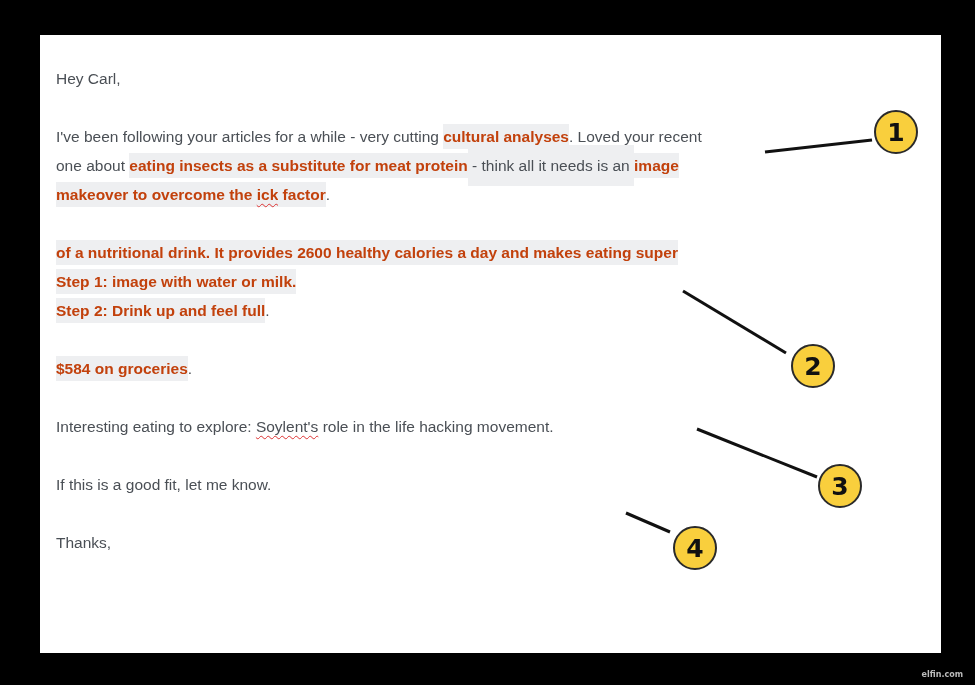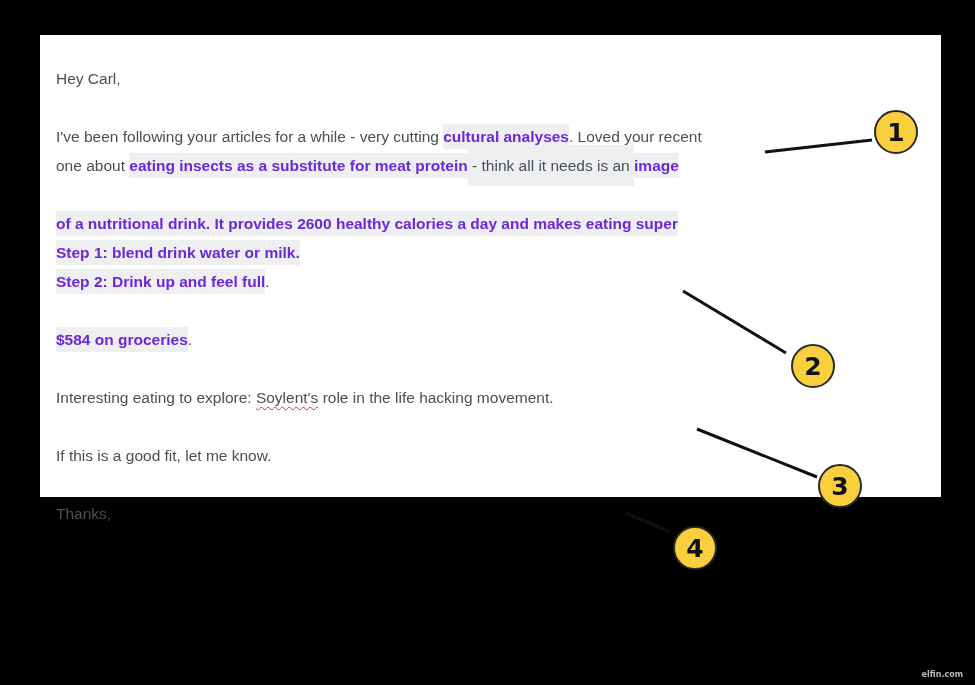--- a/index.html
+++ b/index.html
@@ -1,30 +1,30 @@
 <!DOCTYPE html>
 <html><head>
   <meta charset="utf-8">
   <style>
     html, body { margin:0; padding:0; }
     body {
       width:975px; height:685px; background:#000; position:relative; overflow:hidden;
       font-family:"Liberation Sans", "DejaVu Sans", sans-serif;
     }
     .panel {
-      position:absolute; left:40px; top:35px; width:901px; height:462px;
+      position:absolute; left:40px; top:35px; width:901px; height:618px;
       background:#fff;
     }
     .email {
       position:absolute; left:16px; top:0; width:760px;
       font-size:15.5px; color:#4a4f55; line-height:29px;
     }
     .line { height:29px; white-space:nowrap; }
     .blank { height:29px; }
-    .hl { background:#eeeff1; color:#6d28d9; font-weight:bold; padding:4px 0; }
+    .hl { background:#eeeff1; color:#c2410c; font-weight:bold; padding:4px 0; }
     .hlplain { background:#eeeff1; padding:12px 0; }
     .spell {
       text-decoration: underline wavy #d33;
       text-decoration-thickness:1px;
       text-underline-offset:3px;
     }
     .callout {
       position:absolute; width:44px; height:44px; border-radius:50%;
       background:#f9cf3d; border:2px solid #2a2a2a; box-sizing:border-box;
       display:flex; align-items:center; justify-content:center;
@@ -40,23 +40,24 @@
 </head>
 <body>
 
 <div class="panel">
   <div class="email">
     <div class="blank"></div>
     <div class="line">Hey Carl,</div>
     <div class="blank"></div>
     <div class="line"><span>I've been following your articles for a while - very cutting </span><span class="hl">cultural analyses</span><span>. Loved your recent</span></div>
     <div class="line"><span>one about </span><span class="hl">eating insects as a substitute for meat protein</span><span class="hlplain"> - think all it needs is an </span><span class="hl">image</span></div>
+    <div class="line"><span class="hl">makeover to overcome the </span><span class="hl spell">ick</span><span class="hl"> factor</span><span>.</span></div>
     <div class="blank"></div>
     <div class="line"><span class="hl">of a nutritional drink. It provides 2600 healthy calories a day and makes eating super</span></div>
-    <div class="line"><span class="hl">Step 1: blend drink water or milk.</span></div>
+    <div class="line"><span class="hl">Step 1: image with water or milk.</span></div>
     <div class="line"><span class="hl">Step 2: Drink up and feel full</span><span>.</span></div>
     <div class="blank"></div>
     <div class="line"><span class="hl">$584 on groceries</span><span>.</span></div>
     <div class="blank"></div>
     <div class="line"><span>Interesting eating to explore: </span><span class="spell">Soylent's</span><span> role in the life hacking movement.</span></div>
     <div class="blank"></div>
     <div class="line">If this is a good fit, let me know.</div>
     <div class="blank"></div>
     <div class="line">Thanks,</div>
   </div>

